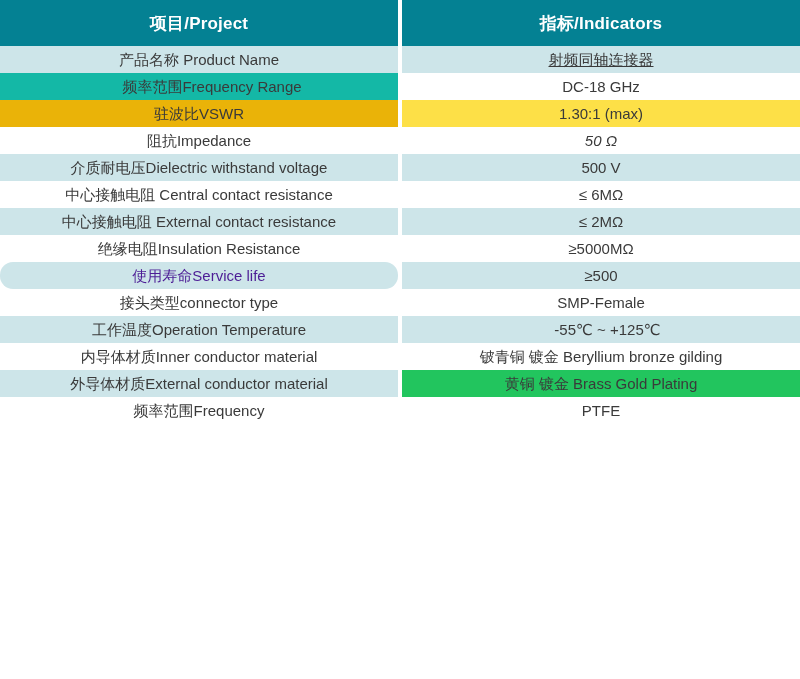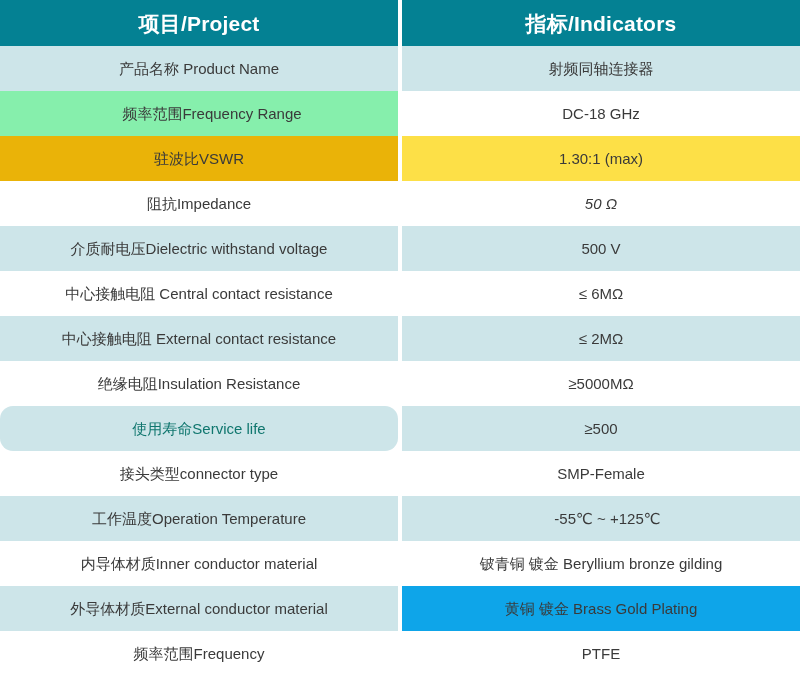--- a/index.html
+++ b/index.html
@@ -24,33 +24,33 @@
   .spec-header {
     display: flex;
     height: 46px;
   }
   .spec-header .cell {
     display: flex;
     align-items: center;
     justify-content: center;
     background: #048193;
     color: #ffffff;
-    font-size: 21px;
+    font-size: 17px;
     font-weight: bold;
     letter-spacing: 0.2px;
     line-height: 1;
   }
   .col-left  { width: 398px; }
   .col-right { width: 398px; }
   .gutter    { width: 4px; background: #ffffff; flex: 0 0 4px; }
 
   
   .spec-row {
     display: flex;
-    height: 45px;
+    height: 27px;
     justify-content: flex-end;
   }
   .spec-row .cell {
     display: flex;
     align-items: center;
     justify-content: center;
     font-size: 15px;
     color: #3a3a3a;
     line-height: 1.2;
     text-align: center;
@@ -70,25 +70,25 @@
 
   <div class="spec-header">
     <div class="cell col-left" style="background: rgb(4, 129, 147); color: rgb(255, 255, 255);">项目/Project</div>
     <div class="gutter" style="background: rgb(255, 255, 255);"></div>
     <div class="cell col-right" style="background: rgb(4, 129, 147); color: rgb(255, 255, 255);">指标/Indicators</div>
   </div>
 
   <div class="spec-row tint">
     <div class="cell col-left" style="background: rgb(205, 229, 233); color: rgb(58, 58, 58);">产品名称 Product Name</div>
     <div class="gutter" style="background: rgb(255, 255, 255);"></div>
-    <div class="cell col-right" style="background: rgb(205, 229, 233); color: rgb(58, 58, 58);">射频同轴连接器</div>
+    <div class="cell col-right" style="background: rgb(205, 229, 233); color: rgb(58, 58, 58); text-decoration: underline;">射频同轴连接器</div>
   </div>
 
   <div class="spec-row plain">
-    <div class="cell col-left" style="background: #86efac; color: rgb(58, 58, 58); padding-left: 32px;">频率范围Frequency Range</div>
+    <div class="cell col-left" style="background: #14b8a6; color: rgb(58, 58, 58); padding-left: 32px;">频率范围Frequency Range</div>
     <div class="gutter" style="background: rgb(255, 255, 255);"></div>
     <div class="cell col-right" style="background: rgb(255, 255, 255); color: rgb(58, 58, 58);">DC-18 GHz</div>
   </div>
 
   <div class="spec-row tint">
     <div class="cell col-left" style="background: #eab308; color: rgb(58, 58, 58);">驻波比VSWR</div>
     <div class="gutter" style="background: rgb(255, 255, 255);"></div>
     <div class="cell col-right" style="background: #fde047; color: rgb(58, 58, 58);">1.30:1 (max)</div>
   </div>
 
@@ -116,21 +116,21 @@
     <div class="cell col-right" style="background: rgb(205, 229, 233); color: rgb(58, 58, 58);">≤ 2MΩ</div>
   </div>
 
   <div class="spec-row plain">
     <div class="cell col-left" style="background: rgb(255, 255, 255); color: rgb(58, 58, 58);">绝缘电阻Insulation Resistance</div>
     <div class="gutter" style="background: rgb(255, 255, 255);"></div>
     <div class="cell col-right" style="background: rgb(255, 255, 255); color: rgb(58, 58, 58);">≥5000MΩ</div>
   </div>
 
   <div class="spec-row tint">
-    <div class="cell col-left" style="background: rgb(205, 229, 233); color: #0f766e; border-radius: 13px;">使用寿命Service life</div>
+    <div class="cell col-left" style="background: rgb(205, 229, 233); color: #4c1d95; border-radius: 13px;">使用寿命Service life</div>
     <div class="gutter" style="background: rgb(255, 255, 255);"></div>
     <div class="cell col-right" style="background: rgb(205, 229, 233); color: rgb(58, 58, 58);">≥500</div>
   </div>
 
   <div class="spec-row plain">
     <div class="cell col-left" style="background: rgb(255, 255, 255); color: rgb(58, 58, 58);">接头类型connector type</div>
     <div class="gutter" style="background: rgb(255, 255, 255);"></div>
     <div class="cell col-right" style="background: rgb(255, 255, 255); color: rgb(58, 58, 58);">SMP-Female</div>
   </div>
 
@@ -142,21 +142,21 @@
 
   <div class="spec-row plain">
     <div class="cell col-left" style="background: rgb(255, 255, 255); color: rgb(58, 58, 58);">内导体材质Inner conductor material</div>
     <div class="gutter" style="background: rgb(255, 255, 255);"></div>
     <div class="cell col-right" style="background: rgb(255, 255, 255); color: rgb(58, 58, 58);">铍青铜 镀金 Beryllium bronze gilding</div>
   </div>
 
   <div class="spec-row tint">
     <div class="cell col-left" style="background: rgb(205, 229, 233); color: rgb(58, 58, 58);">外导体材质External conductor material</div>
     <div class="gutter" style="background: rgb(255, 255, 255);"></div>
-    <div class="cell col-right" style="background: #0ea5e9; color: rgb(58, 58, 58);">黄铜 镀金  Brass  Gold Plating</div>
+    <div class="cell col-right" style="background: #22c55e; color: rgb(58, 58, 58);">黄铜 镀金  Brass  Gold Plating</div>
   </div>
 
   <div class="spec-row plain">
     <div class="cell col-left" style="background: rgb(255, 255, 255); color: rgb(58, 58, 58);">频率范围Frequency</div>
     <div class="gutter" style="background: rgb(255, 255, 255);"></div>
     <div class="cell col-right" style="background: rgb(255, 255, 255); color: rgb(58, 58, 58);">PTFE</div>
   </div>
 
 </div>
 

